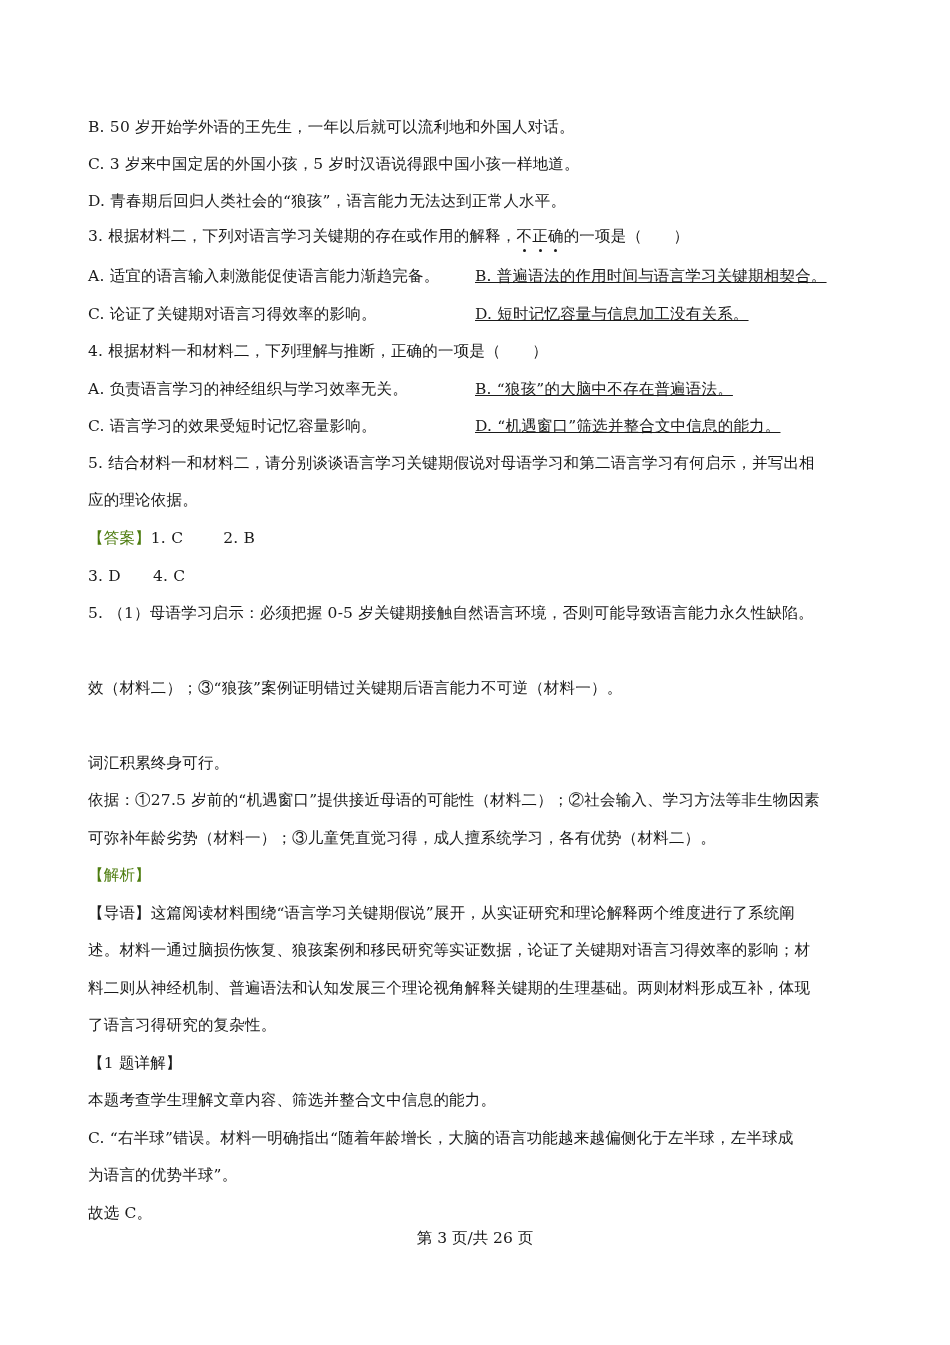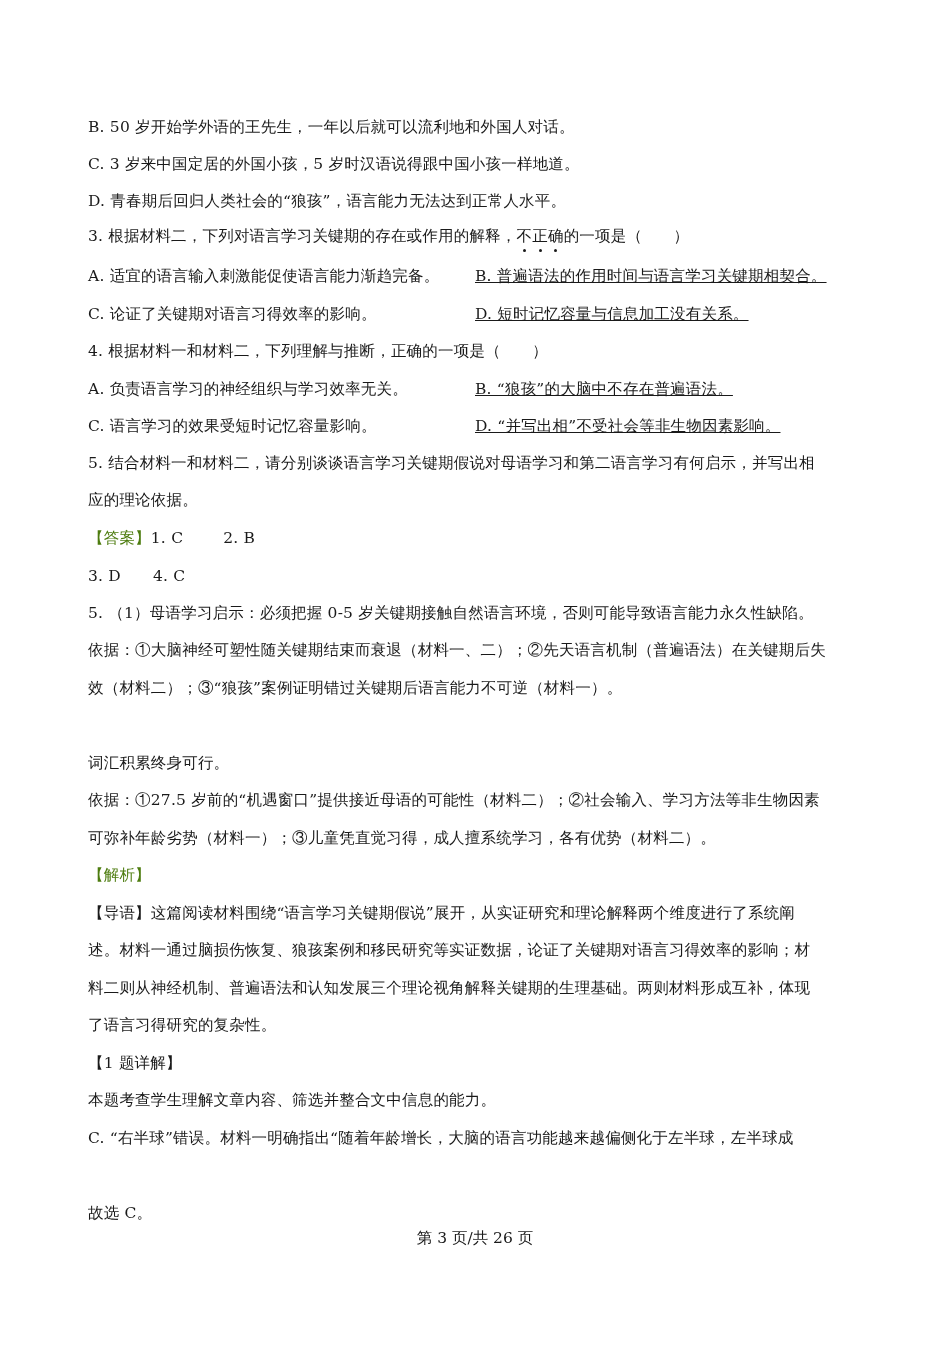--- a/index.html
+++ b/index.html
@@ -48,45 +48,45 @@
     <span class="col2" style="left:387px">D. 短时记忆容量与信息加工没有关系。</span>
   </div>
 
   <div class="line" style="top:341px">4. 根据材料一和材料二，下列理解与推断，正确的一项是（　　）</div>
   <div class="line" style="top:379px">
     <span>A. 负责语言学习的神经组织与学习效率无关。</span>
     <span class="col2" style="left:387px">B. “狼孩”的大脑中不存在普遍语法。</span>
   </div>
   <div class="line" style="top:416px">
     <span>C. 语言学习的效果受短时记忆容量影响。</span>
-    <span class="col2" style="left:387px">D. “并写出相”不受社会等非生物因素影响。</span>
+    <span class="col2" style="left:387px">D. “机遇窗口”筛选并整合文中信息的能力。</span>
   </div>
 
   <div class="line" style="top:453px">5. 结合材料一和材料二，请分别谈谈语言学习关键期假说对母语学习和第二语言学习有何启示，并写出相</div>
   <div class="line" style="top:490px">应的理论依据。</div>
 
   <div class="line" style="top:528px">
     <span class="blue">【答案】</span><span>1. C</span><span class="gap"></span><span>2. B</span>
   </div>
   <div class="line" style="top:566px">
     <span>3. D</span><span class="gap" style="width:32px"></span><span>4. C</span>
   </div>
 
   <div class="line" style="top:603px">5. （1）母语学习启示：必须把握 0-5 岁关键期接触自然语言环境，否则可能导致语言能力永久性缺陷。</div>
-  <div class="line" style="top:640px">依据：①大脑神经可塑性随关键期结束而衰退（材料一、二）；②先天语言机制（普遍语法）在关键期后失</div>
   <div class="line" style="top:678px">效（材料二）；③“狼孩”案例证明错过关键期后语言能力不可逆（材料一）。</div>
   <div class="line" style="top:753px">词汇积累终身可行。</div>
   <div class="line" style="top:790px">依据：①27.5 岁前的“机遇窗口”提供接近母语的可能性（材料二）；②社会输入、学习方法等非生物因素</div>
   <div class="line" style="top:828px">可弥补年龄劣势（材料一）；③儿童凭直觉习得，成人擅系统学习，各有优势（材料二）。</div>
 
   <div class="line blue" style="top:865px">【解析】</div>
   <div class="line" style="top:903px">【导语】这篇阅读材料围绕“语言学习关键期假说”展开，从实证研究和理论解释两个维度进行了系统阐</div>
   <div class="line" style="top:940px">述。材料一通过脑损伤恢复、狼孩案例和移民研究等实证数据，论证了关键期对语言习得效率的影响；材</div>
   <div class="line" style="top:978px">料二则从神经机制、普遍语法和认知发展三个理论视角解释关键期的生理基础。两则材料形成互补，体现</div>
   <div class="line" style="top:1015px">了语言习得研究的复杂性。</div>
 
   <div class="line" style="top:1053px">【1 题详解】</div>
   <div class="line" style="top:1090px">本题考查学生理解文章内容、筛选并整合文中信息的能力。</div>
   <div class="line" style="top:1128px">C. “右半球”错误。材料一明确指出“随着年龄增长，大脑的语言功能越来越偏侧化于左半球，左半球成</div>
+  <div class="line" style="top:1165px">为语言的优势半球”。</div>
   <div class="line" style="top:1203px">故选 C。</div>
 
   <div class="footer">第 3 页/共 26 页</div>
 </div>
 
 </body></html>

